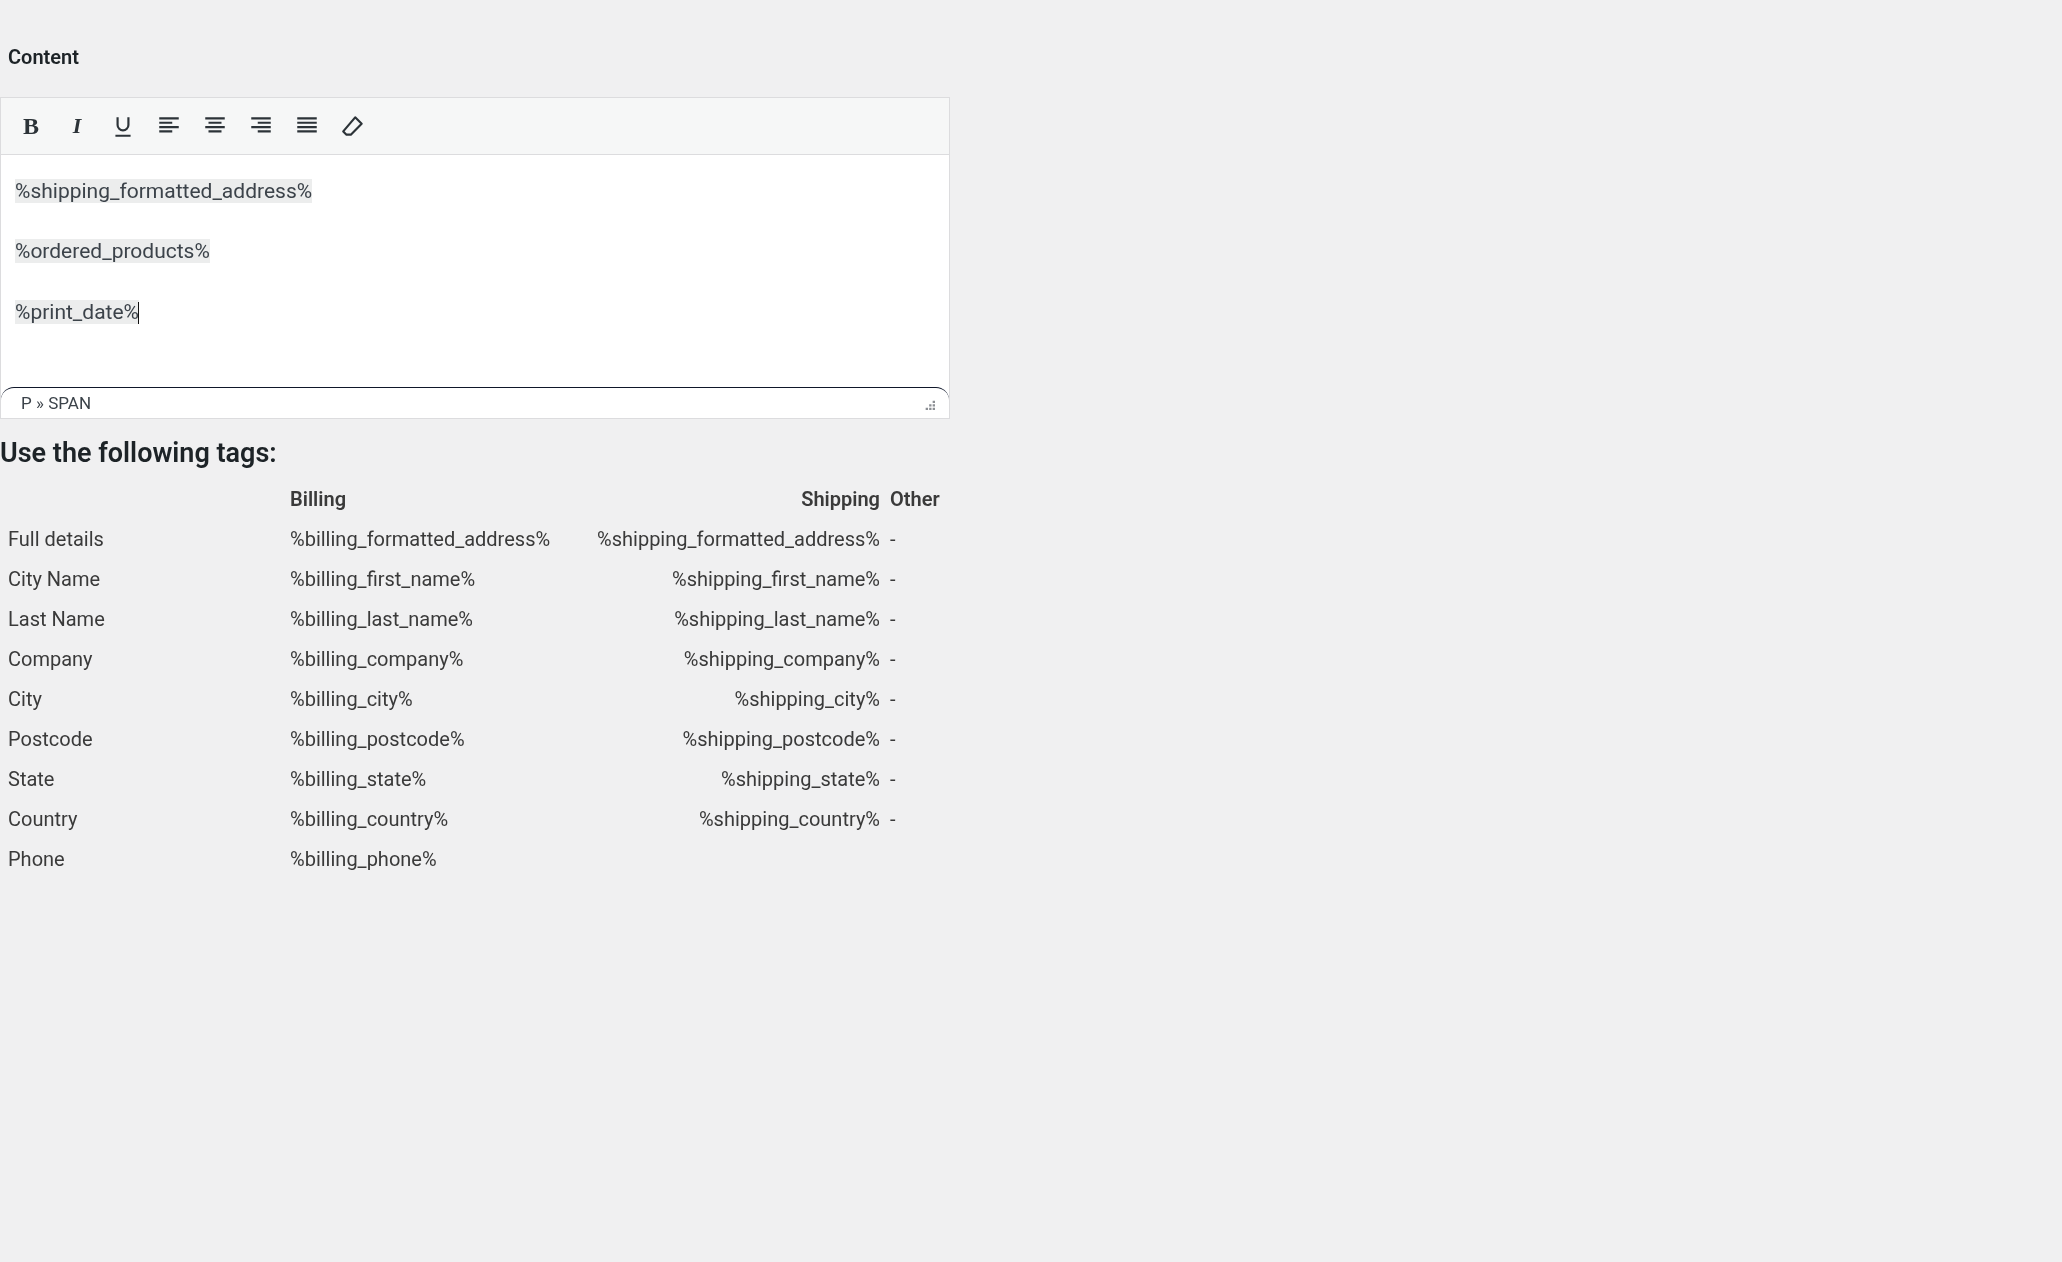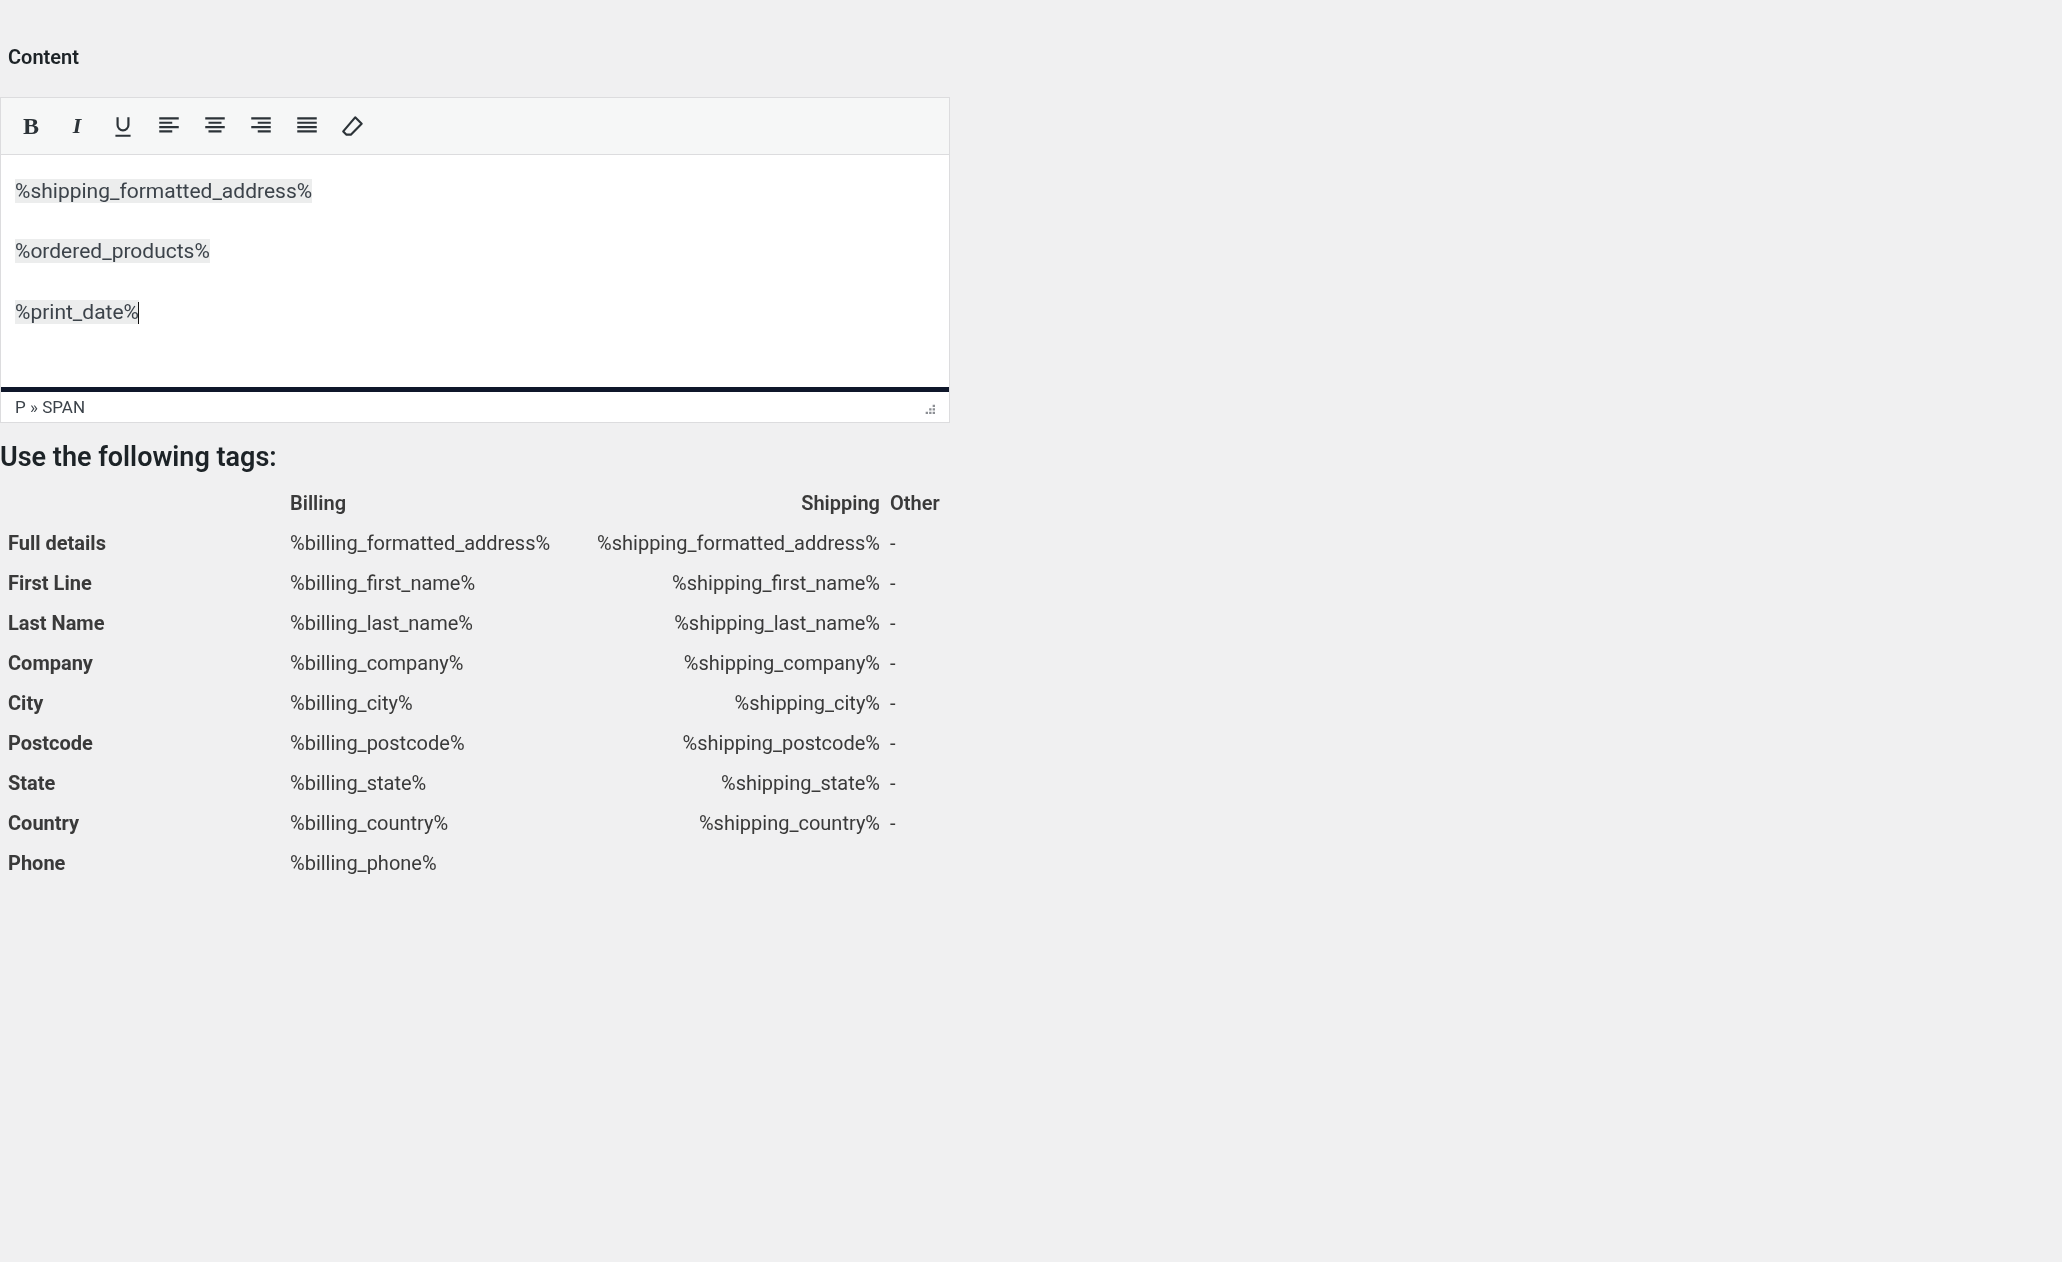--- a/index.html
+++ b/index.html
@@ -65,28 +65,29 @@
   }
   .cursor {
     display: inline-block;
     width: 1px;
     height: 22px;
     background: #111;
     vertical-align: middle;
     margin-left: -1px;
   }
   .editor-status {
-    border-top: 5px solid #0f172a;
-    padding: 5px 14px 5px 14px;
+    border-top: 1px solid #0f172a;
+    padding: 5px 14px 5px 20px;
     font-size: 17px;
     color: #3c434a;
     display: flex;
     justify-content: space-between;
     align-items: center;
     background: #fff;
+    border-radius: 13px;
   }
   .resize-handle {
     width: 14px; height: 14px;
     color: #8c8f94;
   }
   .resize-handle svg { width: 14px; height: 14px; display:block; }
   .tags-heading {
     font-weight: 600;
     font-size: 27px;
     margin: 18px 0 10px 0;
@@ -109,21 +110,21 @@
   }
   .tags-table td:first-child,
   .tags-table th:first-child {
     padding-left: 8px;
     width: 290px;
   }
   .tags-table th:nth-child(2),
   .tags-table td:nth-child(2) { width: 290px; }
   .tags-table th:nth-child(3),
   .tags-table td:nth-child(3) { width: 310px; text-align: right; }
-  .row-label { font-weight: 700; }
+  .row-label { font-weight: 400; }
 </style>
 </head>
 <body>
 
 <div class="field-row">
   <div class="field-label">Content</div>
   <div class="field-main">
 
     <div class="editor-wrap">
       <div class="editor-toolbar">
@@ -189,21 +190,21 @@
         </tr>
       </thead>
       <tbody>
         <tr>
           <td class="row-label">Full details</td>
           <td>%billing_formatted_address%</td>
           <td>%shipping_formatted_address%</td>
           <td>-</td>
         </tr>
         <tr>
-          <td class="row-label">First Line</td>
+          <td class="row-label">City Name</td>
           <td>%billing_first_name%</td>
           <td>%shipping_first_name%</td>
           <td>-</td>
         </tr>
         <tr>
           <td class="row-label">Last Name</td>
           <td>%billing_last_name%</td>
           <td>%shipping_last_name%</td>
           <td>-</td>
         </tr>

